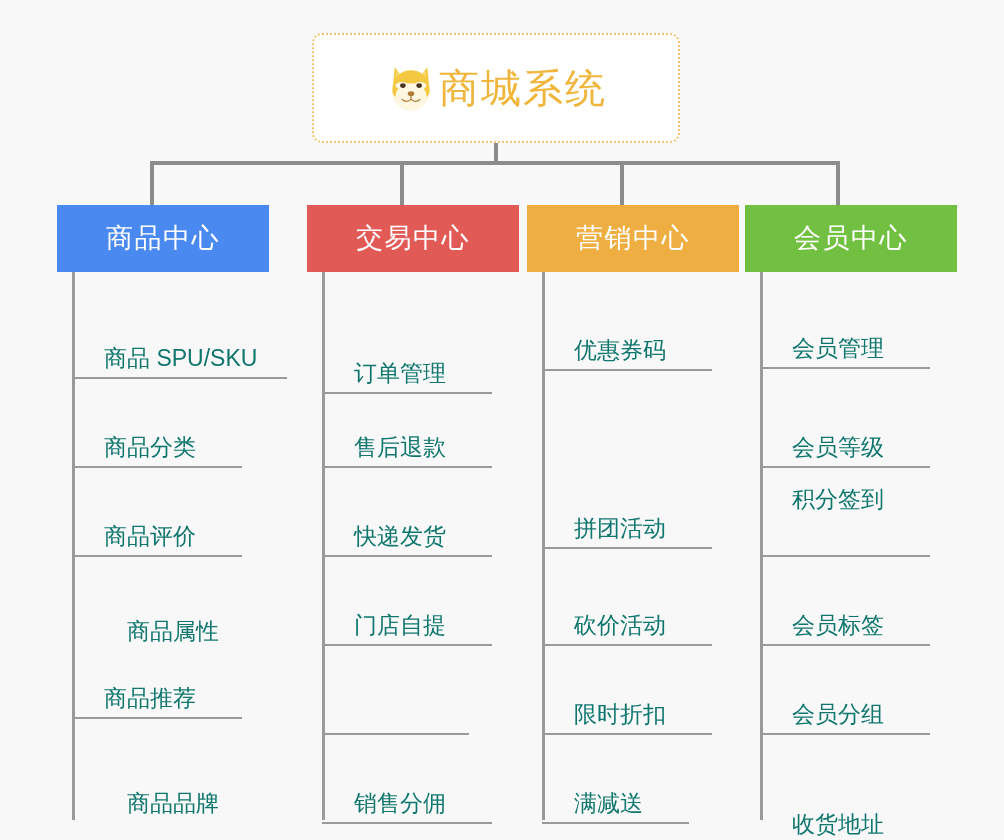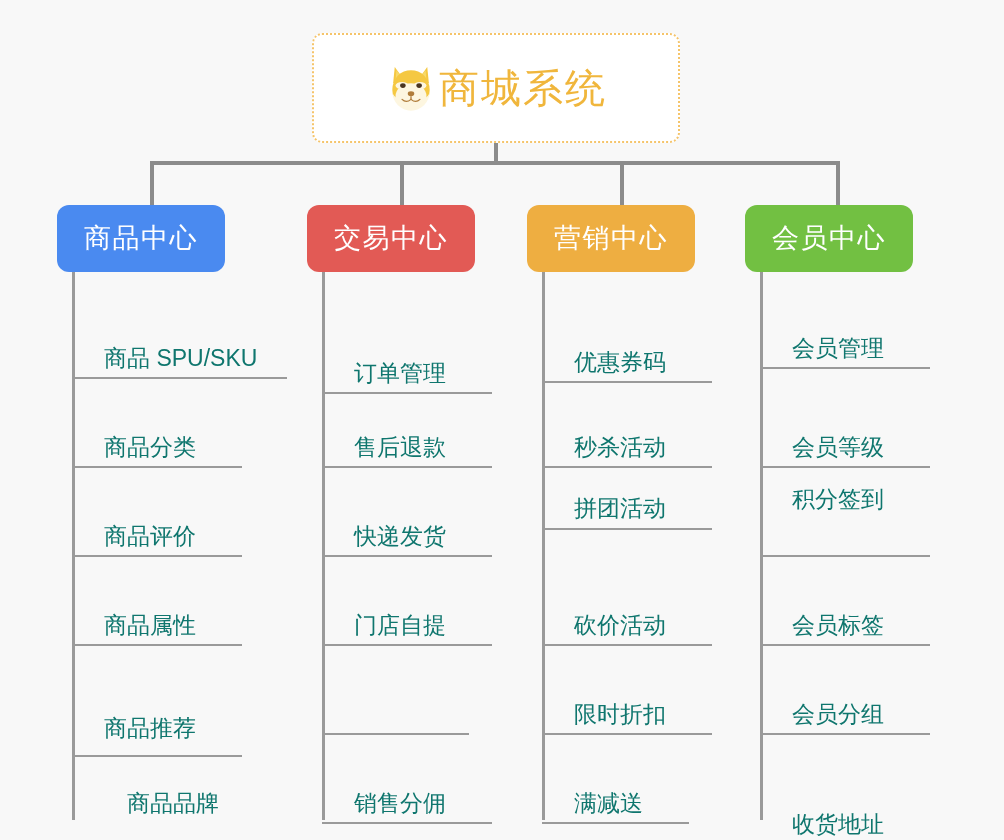--- a/index.html
+++ b/index.html
@@ -50,23 +50,23 @@
     position: absolute;
     background: #8c8c8c;
   }
   .conn-v { width: 4px; }
   .conn-h { height: 4px; }
 
   
   .category {
     position: absolute;
     top: 205px;
-    width: 168px;
+    width: 212px;
     height: 67px;
-    border-radius: 12px;
+    border-radius: 0;
     display: flex;
     align-items: center;
     justify-content: center;
   }
   .category-label {
     color: #ffffff;
     font-size: 27px;
     letter-spacing: 1.5px;
     line-height: 1;
     white-space: nowrap;
@@ -167,25 +167,25 @@
       <div class="leaf-underline"></div>
     </div>
     <div class="leaf-item" style="top:107px; width:170px;">
       <span class="leaf-label">商品分类</span>
       <div class="leaf-underline"></div>
     </div>
     <div class="leaf-item" style="top:196px; width:170px;">
       <span class="leaf-label">商品评价</span>
       <div class="leaf-underline"></div>
     </div>
-    <div class="leaf-item" style="top:285px; width:170px;">
+    <div class="leaf-item" style="top:291px; width:170px;align-items:center;">
       <span class="leaf-label">商品属性</span>
       <div class="leaf-underline"></div>
     </div>
-    <div class="leaf-item" style="top:396px; width:170px;gap:8px;">
+    <div class="leaf-item" style="top:358px; width:170px;">
       <span class="leaf-label">商品推荐</span>
       <div class="leaf-underline"></div>
     </div>
     <div class="leaf-item" style="top:463px; width:170px;align-items:center;">
       <span class="leaf-label">商品品牌</span>
       <div class="leaf-underline"></div>
     </div>
   </div>
 
   <div class="leaf-column" style="left:307px;">
@@ -210,29 +210,25 @@
       <div class="leaf-underline"></div>
     </div>
     <div class="leaf-item" style="top:463px; width:170px;">
       <span class="leaf-label">销售分佣</span>
       <div class="leaf-underline"></div>
     </div>
   </div>
 
   <div class="leaf-column" style="left:527px;">
     <div class="spine"></div>
-    <div class="leaf-item" style="top:22px;  width:170px;">
+    <div class="leaf-item" style="top:10px;  width:170px;">
       <span class="leaf-label">优惠券码</span>
       <div class="leaf-underline"></div>
     </div>
-    <div class="leaf-item" style="top:107px; width:170px;">
-      <span class="leaf-label">秒杀活动</span>
-      <div class="leaf-underline"></div>
-    </div>
-    <div class="leaf-item" style="top:196px; width:170px;justify-content:center;">
+    <div class="leaf-item" style="top:188px; width:170px;">
       <span class="leaf-label">拼团活动</span>
       <div class="leaf-underline"></div>
     </div>
     <div class="leaf-item" style="top:285px; width:170px;">
       <span class="leaf-label">砍价活动</span>
       <div class="leaf-underline"></div>
     </div>
     <div class="leaf-item" style="top:374px; width:170px;">
       <span class="leaf-label">限时折扣</span>
       <div class="leaf-underline"></div>

